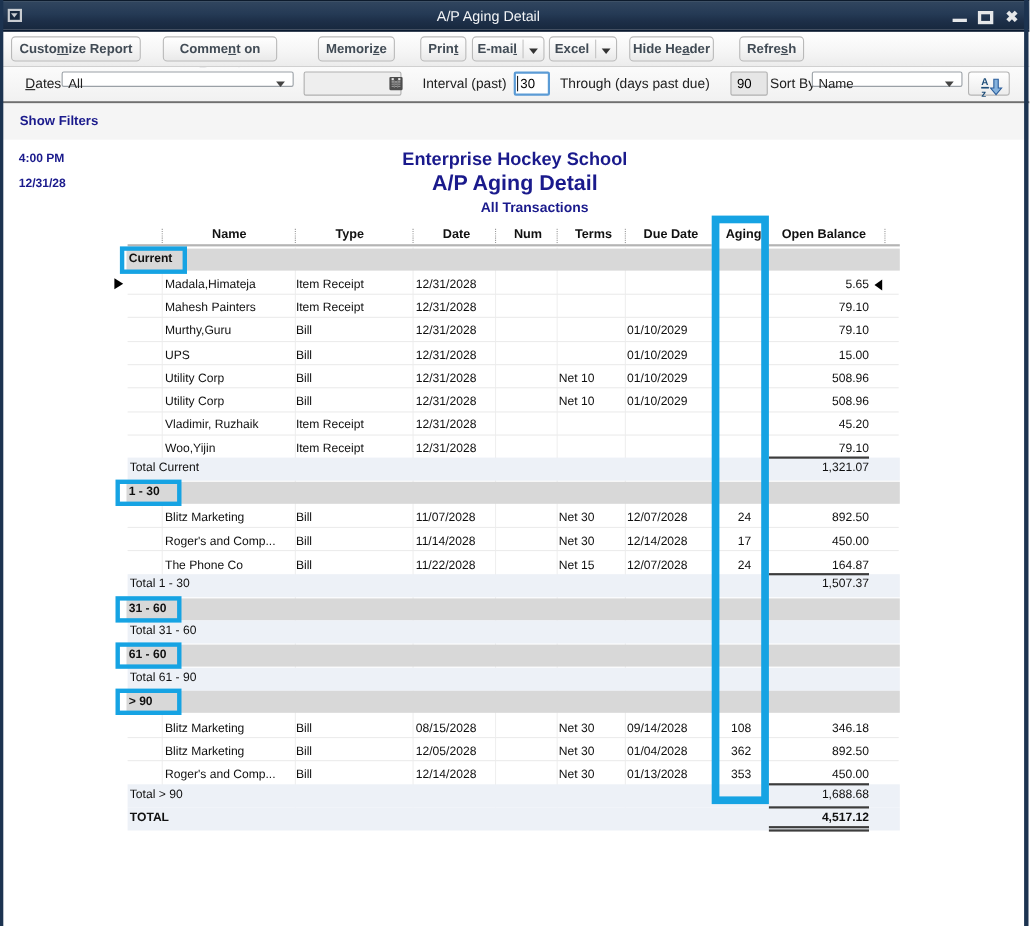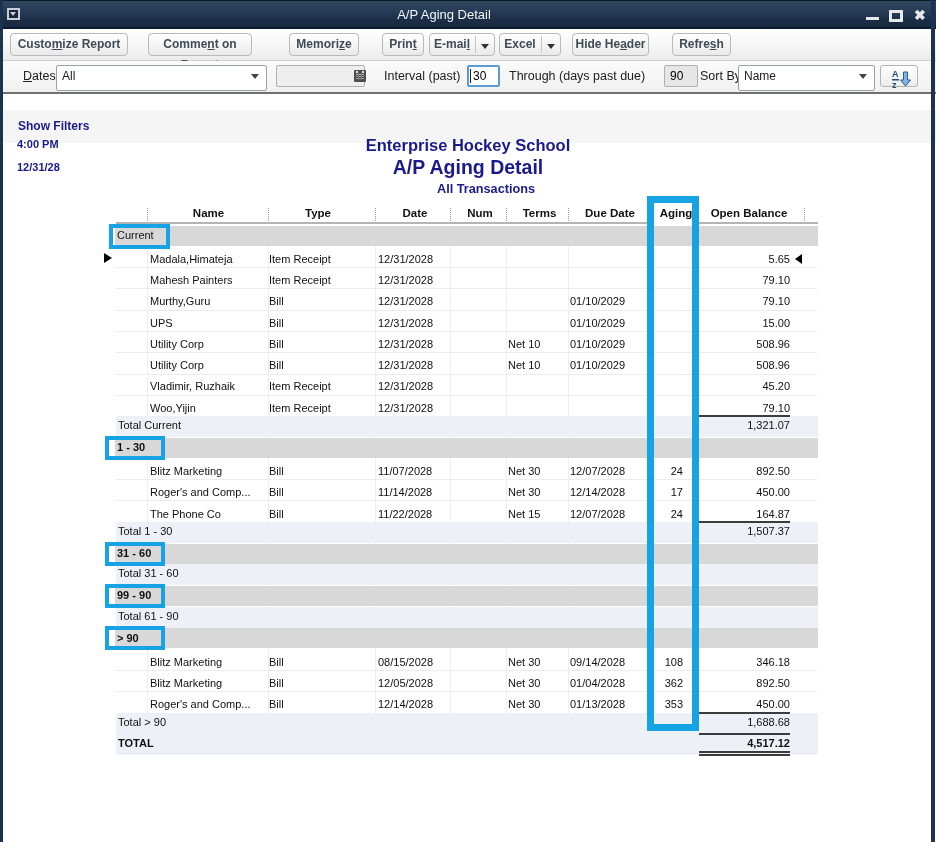--- a/index.html
+++ b/index.html
@@ -21,26 +21,26 @@
 
 
 #toolbar1 { left:0; top:29px; width:936px; height:32px; background:linear-gradient(#ffffff,#f5f5f5 60%,#ececec); border-bottom:1px solid #d0d0d0; }
 .btn { position:absolute; top:33px; height:23px; border:1px solid #b9b9b9; border-radius:4px;
   background:linear-gradient(#ffffff, #f4f4f4 55%, #e9e9e9);
   font-size:12px; font-weight:bold; color:#414b55; text-align:center; line-height:21px; }
 .btn u { text-decoration:underline; }
 #toolbar2 { left:0; top:61px; width:936px; height:33px;
   background:linear-gradient(#fbfbfb,#f1f1f1); border-bottom:2px solid #707070; }
 .lbl { position:absolute; font-size:12.5px; color:#202020; top:69px; }
-.combo { position:absolute; top:65px; height:26px; background:#fff; border:1px solid #9aa0a6;
+.combo { position:absolute; top:65px; height:14px; background:#fff; border:1px solid #9aa0a6;
   border-radius:2px; font-size:12px; color:#202020; line-height:20px; padding-left:5px; }
 .combo .arr { position:absolute; right:7px; top:8px; width:0; height:0;
   border-left:4px solid transparent; border-right:4px solid transparent; border-top:5px solid #444; }
 #datefield { left:276px; top:65px; width:89px; height:22px; background:#eeeeee; border:1px solid #b0b0b0; border-radius:2px; }
-#showfilters { left:0; top:110px; width:936px; height:33px; background:#f5f5f5; }
+#showfilters { left:0; top:94px; width:936px; height:33px; background:#f5f5f5; }
 #showfilters span { position:absolute; left:18px; top:9px; color:#1a1a8c; font-weight:bold; font-size:12px; }
 
 
 .navy { color:#1a1a8c; font-weight:bold; }
 .hcell { position:absolute; top:0; font-size:11.5px; font-weight:bold; color:#111; text-align:center; }
 .row { position:absolute; left:0; width:936px; height:22px; font-size:11px; color:#101010; }
 .row span { position:absolute; top:7px; }
 .row.t span { top:3px; }
 .band { position:absolute; left:115px; width:703px; height:19.5px; background:#d8d8d8; }
 .tband { position:absolute; left:116px; width:702px; height:21px; background:#edf1f7; }
@@ -163,30 +163,30 @@
 <div class="rsep" style="top:331px;"></div>
 <div class="rsep" style="top:352px;"></div>
 <div class="rsep" style="top:374px;"></div>
 <div class="rsep" style="top:395px;"></div>
 <div class="rsep" style="top:479px;"></div>
 <div class="rsep" style="top:500px;"></div>
 <div class="rsep" style="top:670px;"></div>
 <div class="rsep" style="top:691px;"></div>
 
 <div class="row t" style="top:225px;">
-    <span class="tlabel" style="font-weight:normal;left:117px;top:4px;">Current</span>
+    <span class="tlabel" style="font-weight:bold;left:117px;top:4px;">Current</span>
   </div>
 <div class="row t" style="top:437px;">
     <span class="tlabel" style="font-weight:bold;left:117px;top:4px;">1 - 30</span>
   </div>
 <div class="row t" style="top:543px;">
     <span class="tlabel" style="font-weight:bold;left:117px;top:4px;">31 - 60</span>
   </div>
 <div class="row t" style="top:585px;">
-    <span class="tlabel" style="font-weight:bold;left:117px;top:4px;">99 - 90</span>
+    <span class="tlabel" style="font-weight:bold;left:117px;top:4px;">61 - 60</span>
   </div>
 <div class="row t" style="top:628px;">
     <span class="tlabel" style="font-weight:bold;left:117px;top:4px;">&gt; 90</span>
   </div>
 
 <div class="bluebox" style="left:109px;top:224px;width:61px;height:25px;"></div>
 <div class="bluebox" style="left:105px;top:436px;width:60px;height:24px;"></div>
 <div class="bluebox" style="left:105px;top:542px;width:60px;height:24px;"></div>
 <div class="bluebox" style="left:105px;top:584px;width:60px;height:24px;"></div>
 <div class="bluebox" style="left:105px;top:626px;width:60px;height:24px;"></div>

